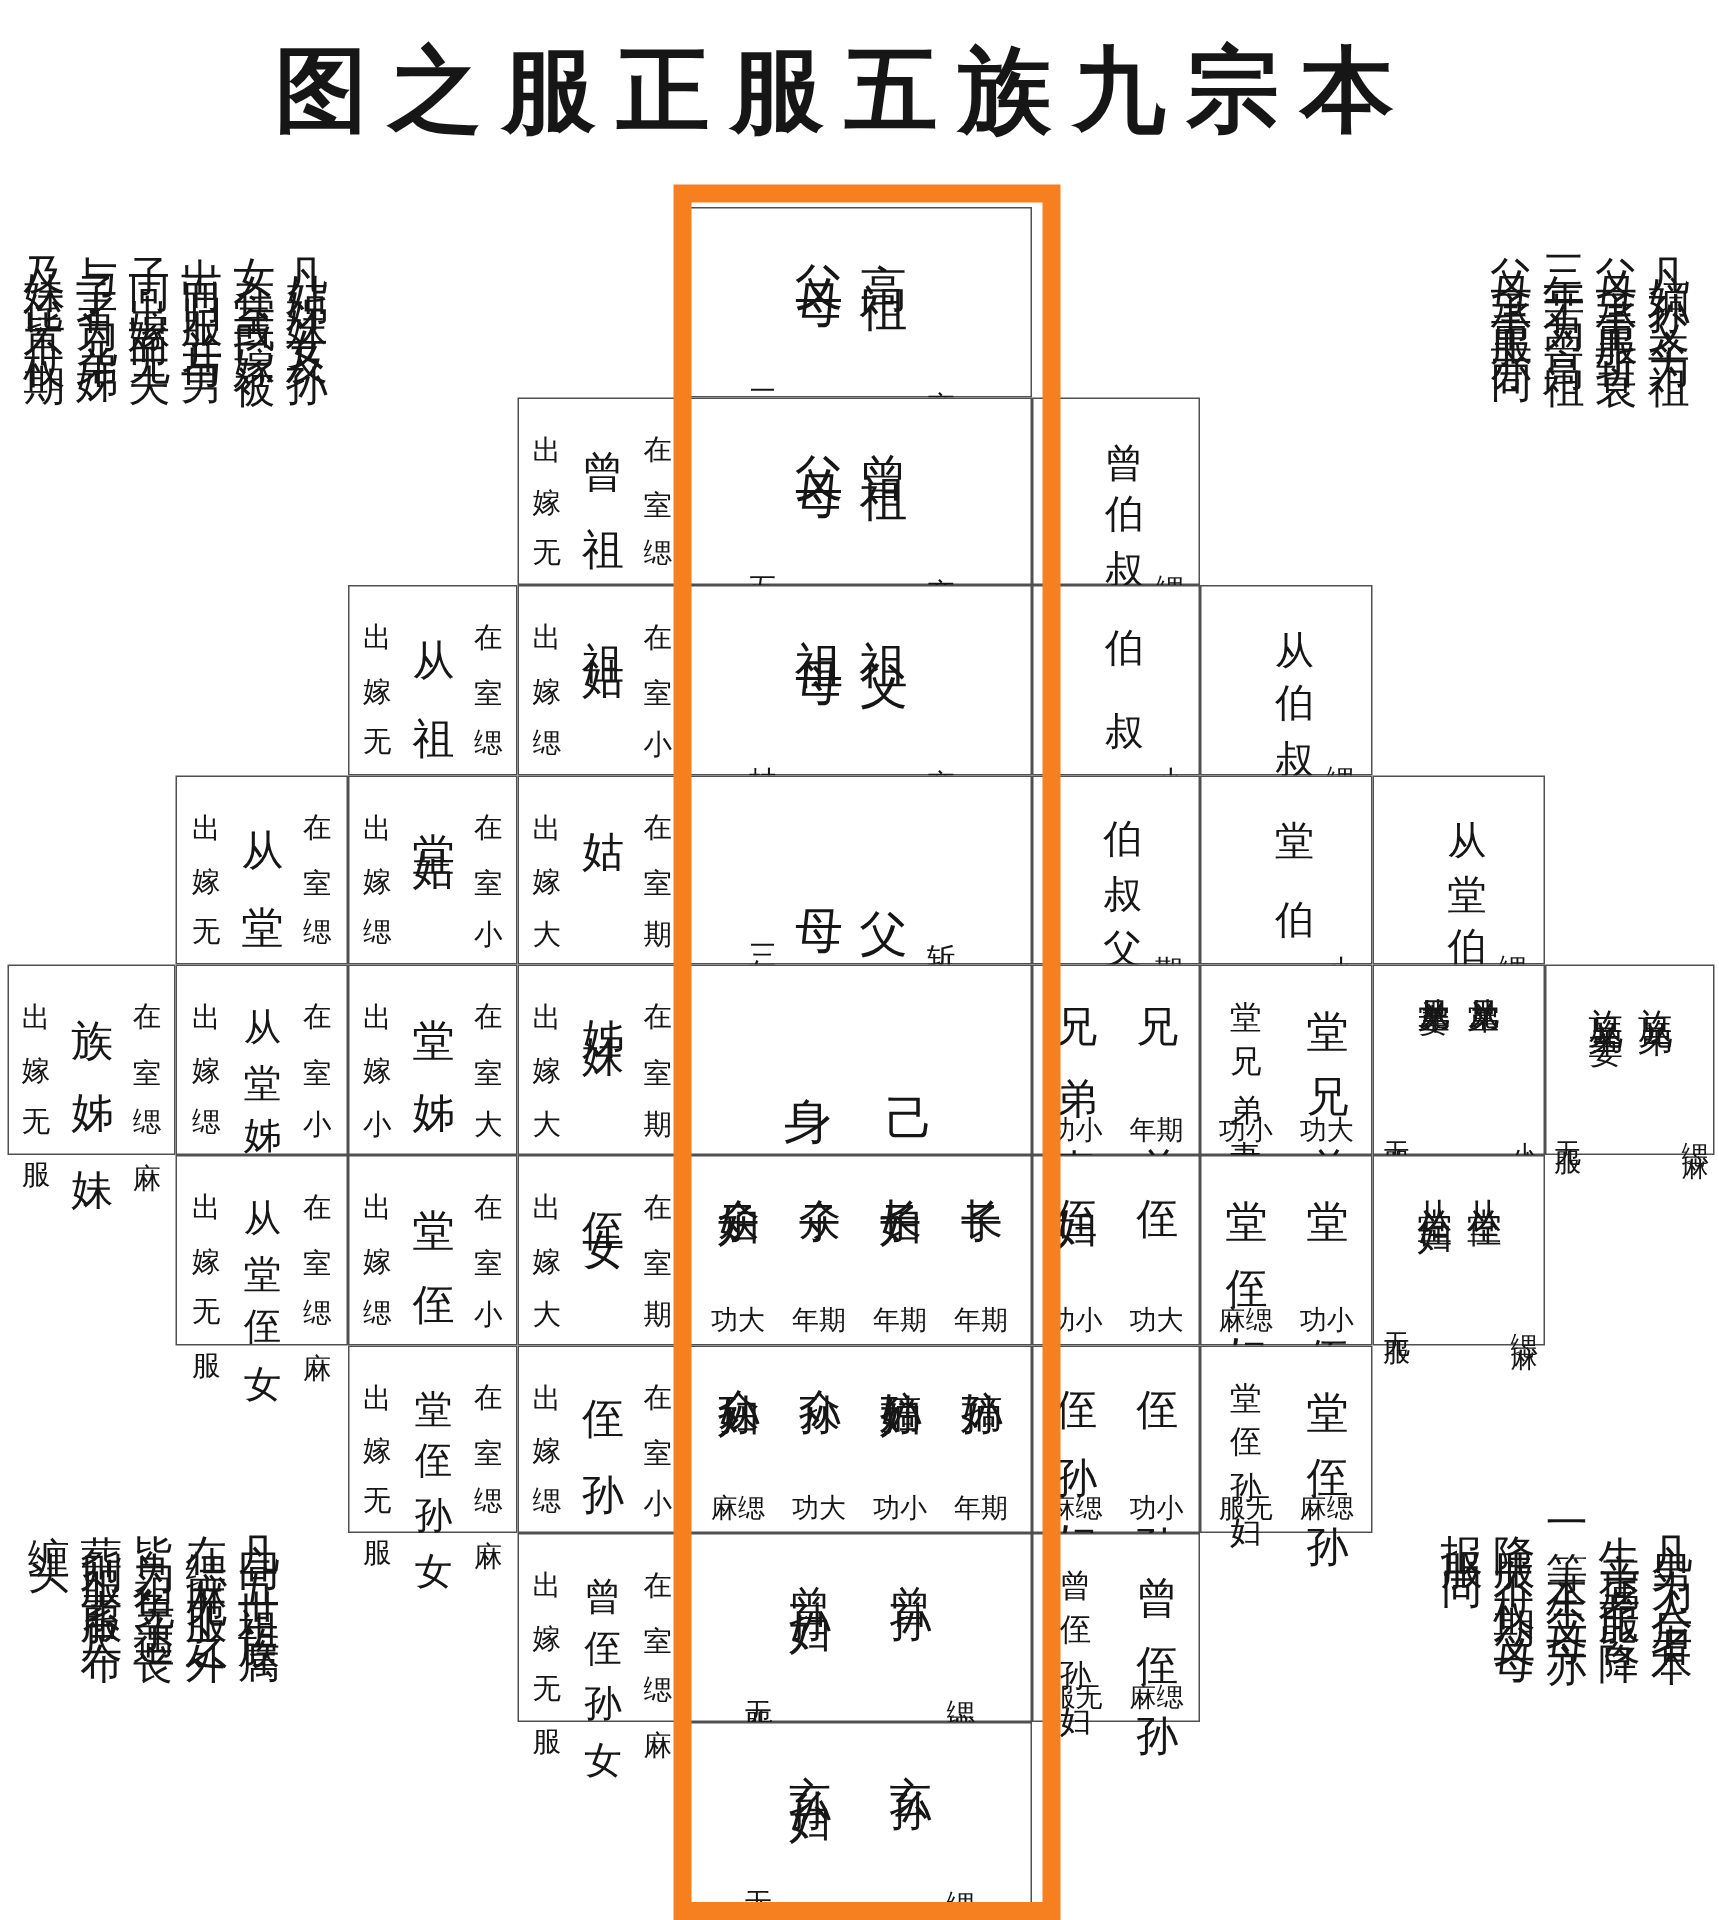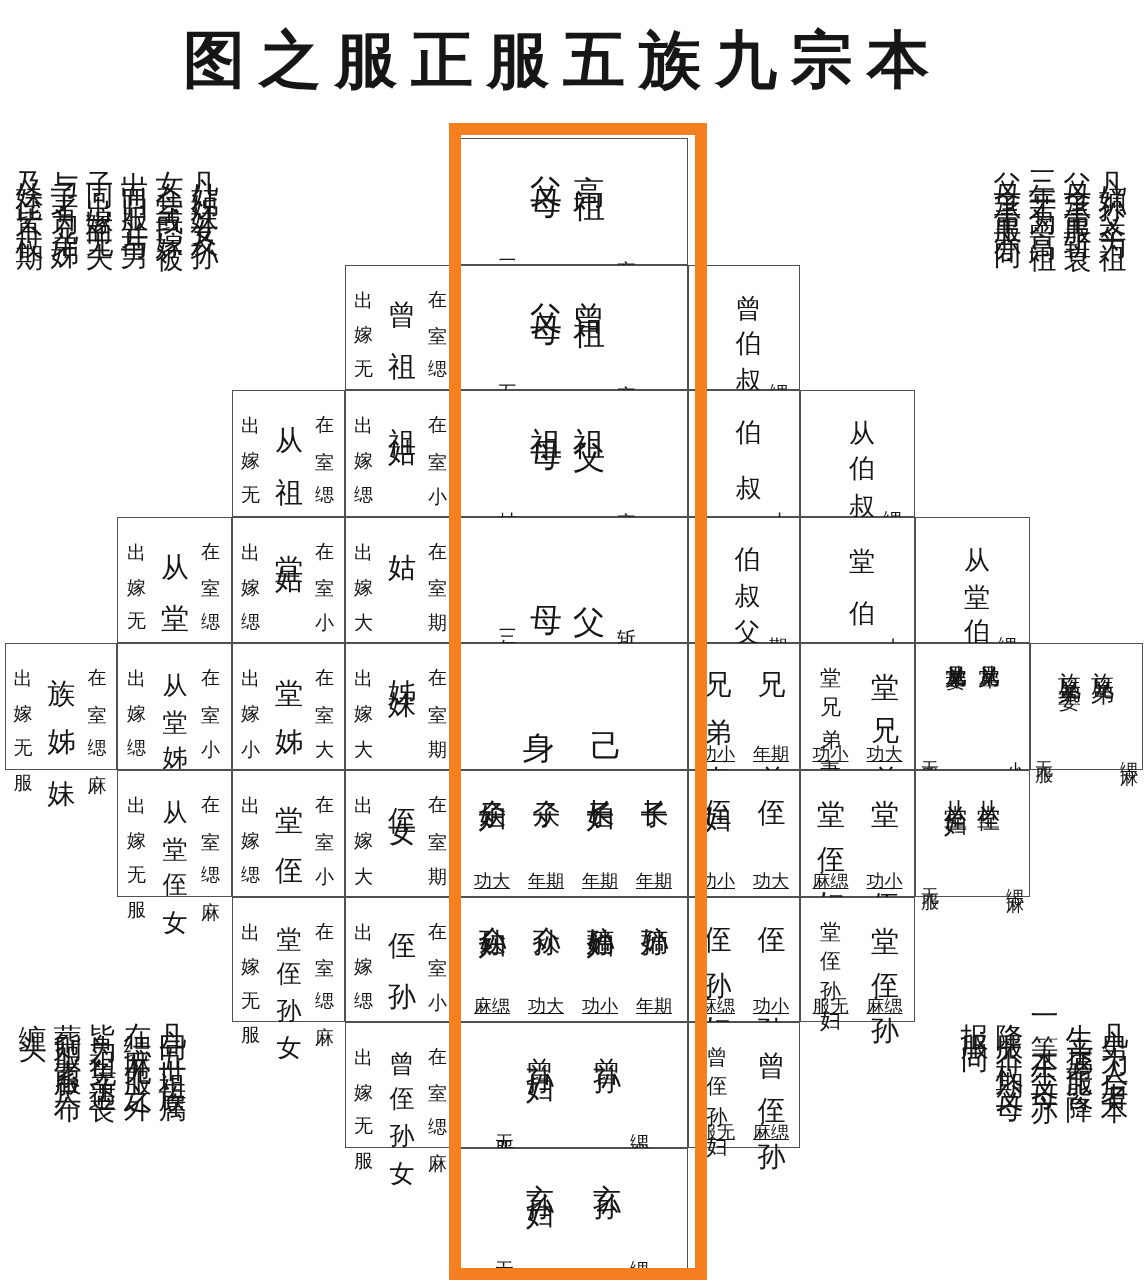--- a/index.html
+++ b/index.html
@@ -55,21 +55,21 @@
   .rItm { padding:6px 3px 4px; gap:4px; }
   .rItm .item { width:50px; }
   .item { display:flex; flex-direction:column; align-items:center; height:100%; }
   .item .nm {
     writing-mode:vertical-rl; flex:1 1 auto; min-height:0; font-size:28px; line-height:32px;
     letter-spacing:3px; white-space:nowrap;
   }
   .item .nm.fill { white-space:normal; letter-spacing:0; text-align:justify; text-align-last:justify; }
   .item .nm.n4 { font-size:21px; line-height:26px; }
   .item .nm.sp { letter-spacing:8px; }
-  .item .lb { font-size:18px; line-height:22px; white-space:nowrap;text-decoration:underline; }
+  .item .lb { font-size:18px; line-height:22px; white-space:nowrap; }
 
   
   .rE { padding:0 4px; gap:4px; }
   .rE .lg { font-size:26px; line-height:32px; padding:8px 0; }
   .rE .lg.bot { letter-spacing:8px; padding:0; white-space:nowrap; }
   .rE .sm { font-size:19px; line-height:22px; letter-spacing:9px; padding-bottom:2px; white-space:nowrap; }
 
   .rG { padding:0 3px; gap:3px; }
   .rG .lg { font-size:23px; line-height:26px; letter-spacing:5px; padding-top:10px; white-space:nowrap; }
   .rG .lg.c5 { font-size:21px; letter-spacing:1px; padding-top:4px; }

